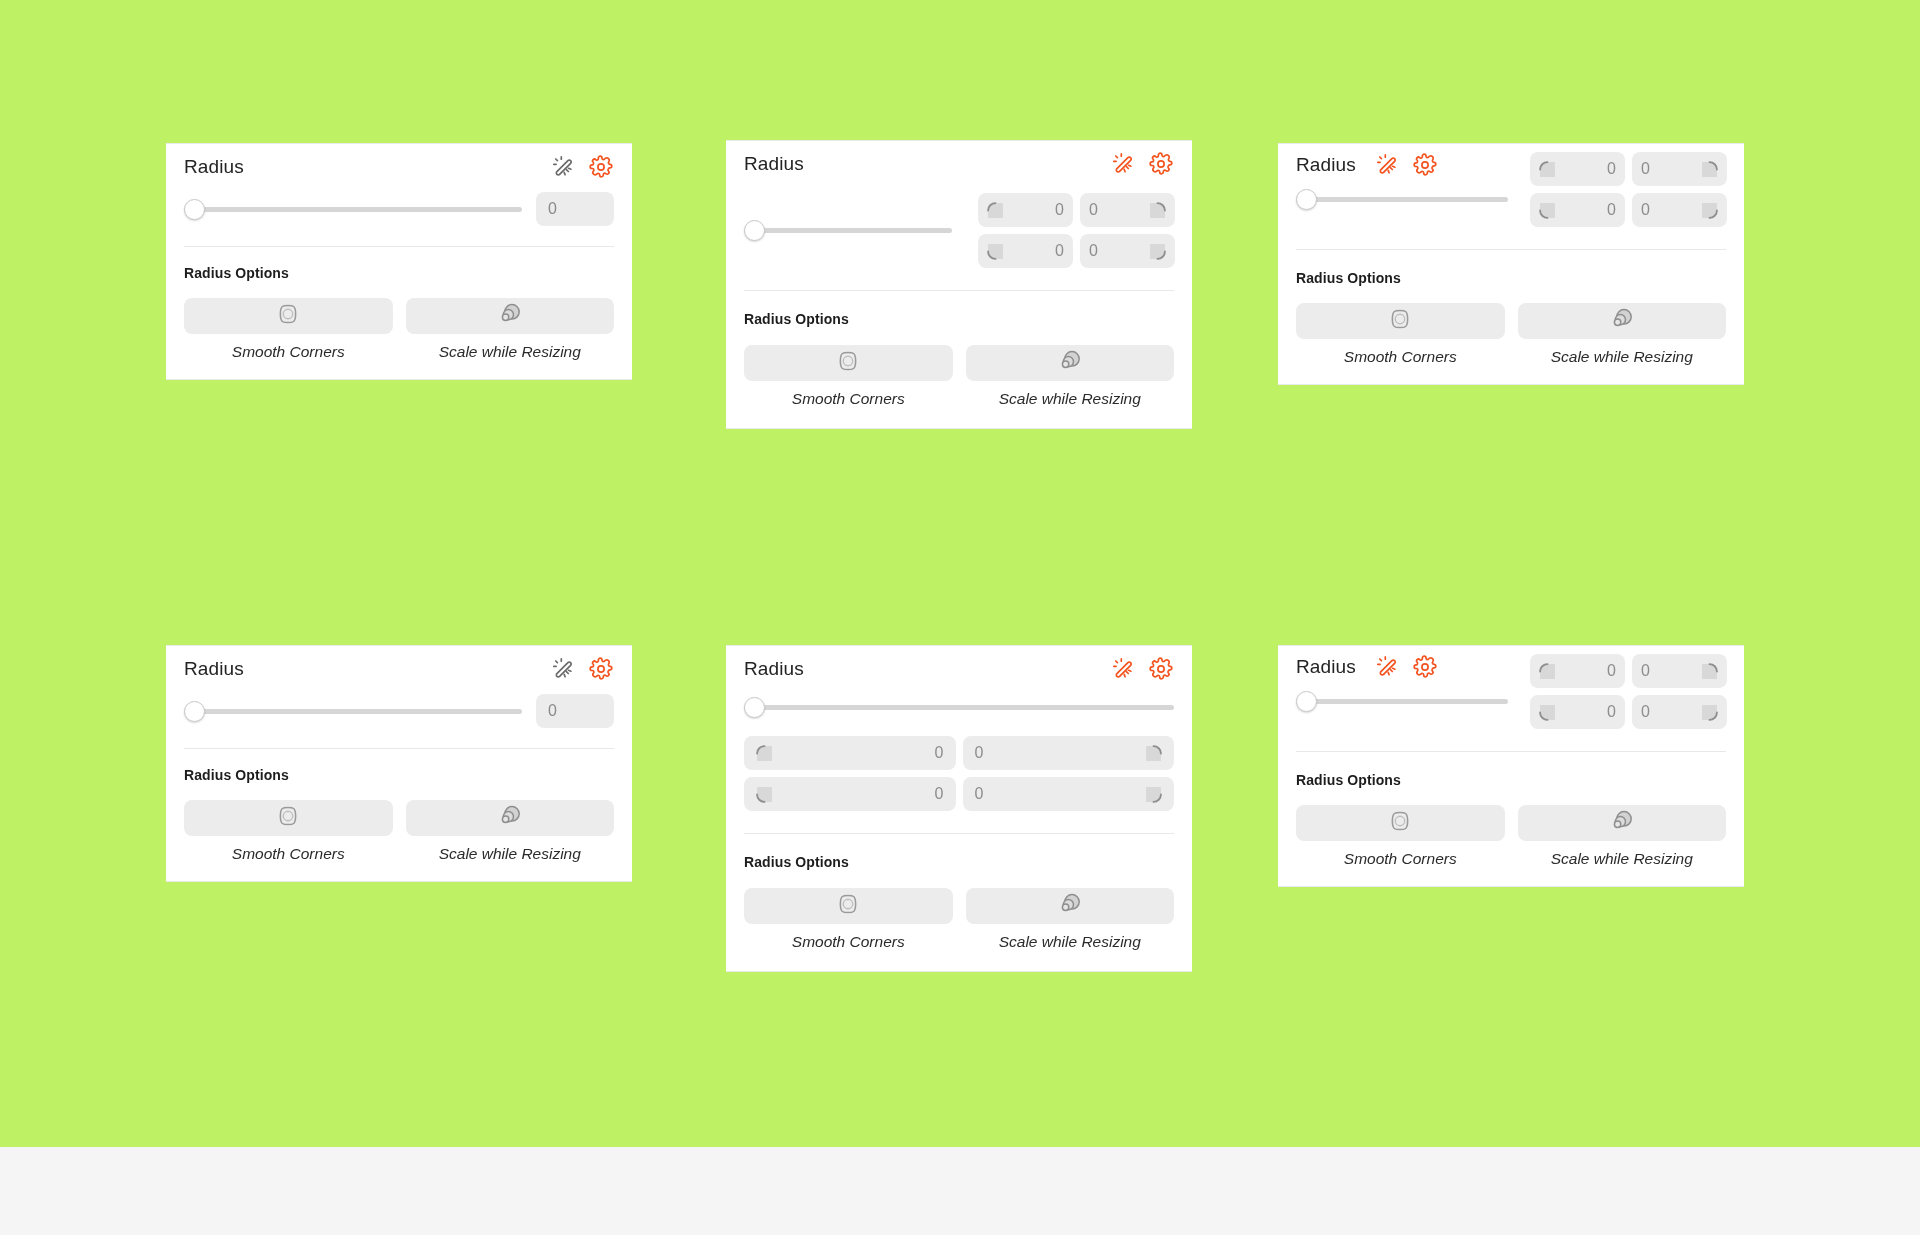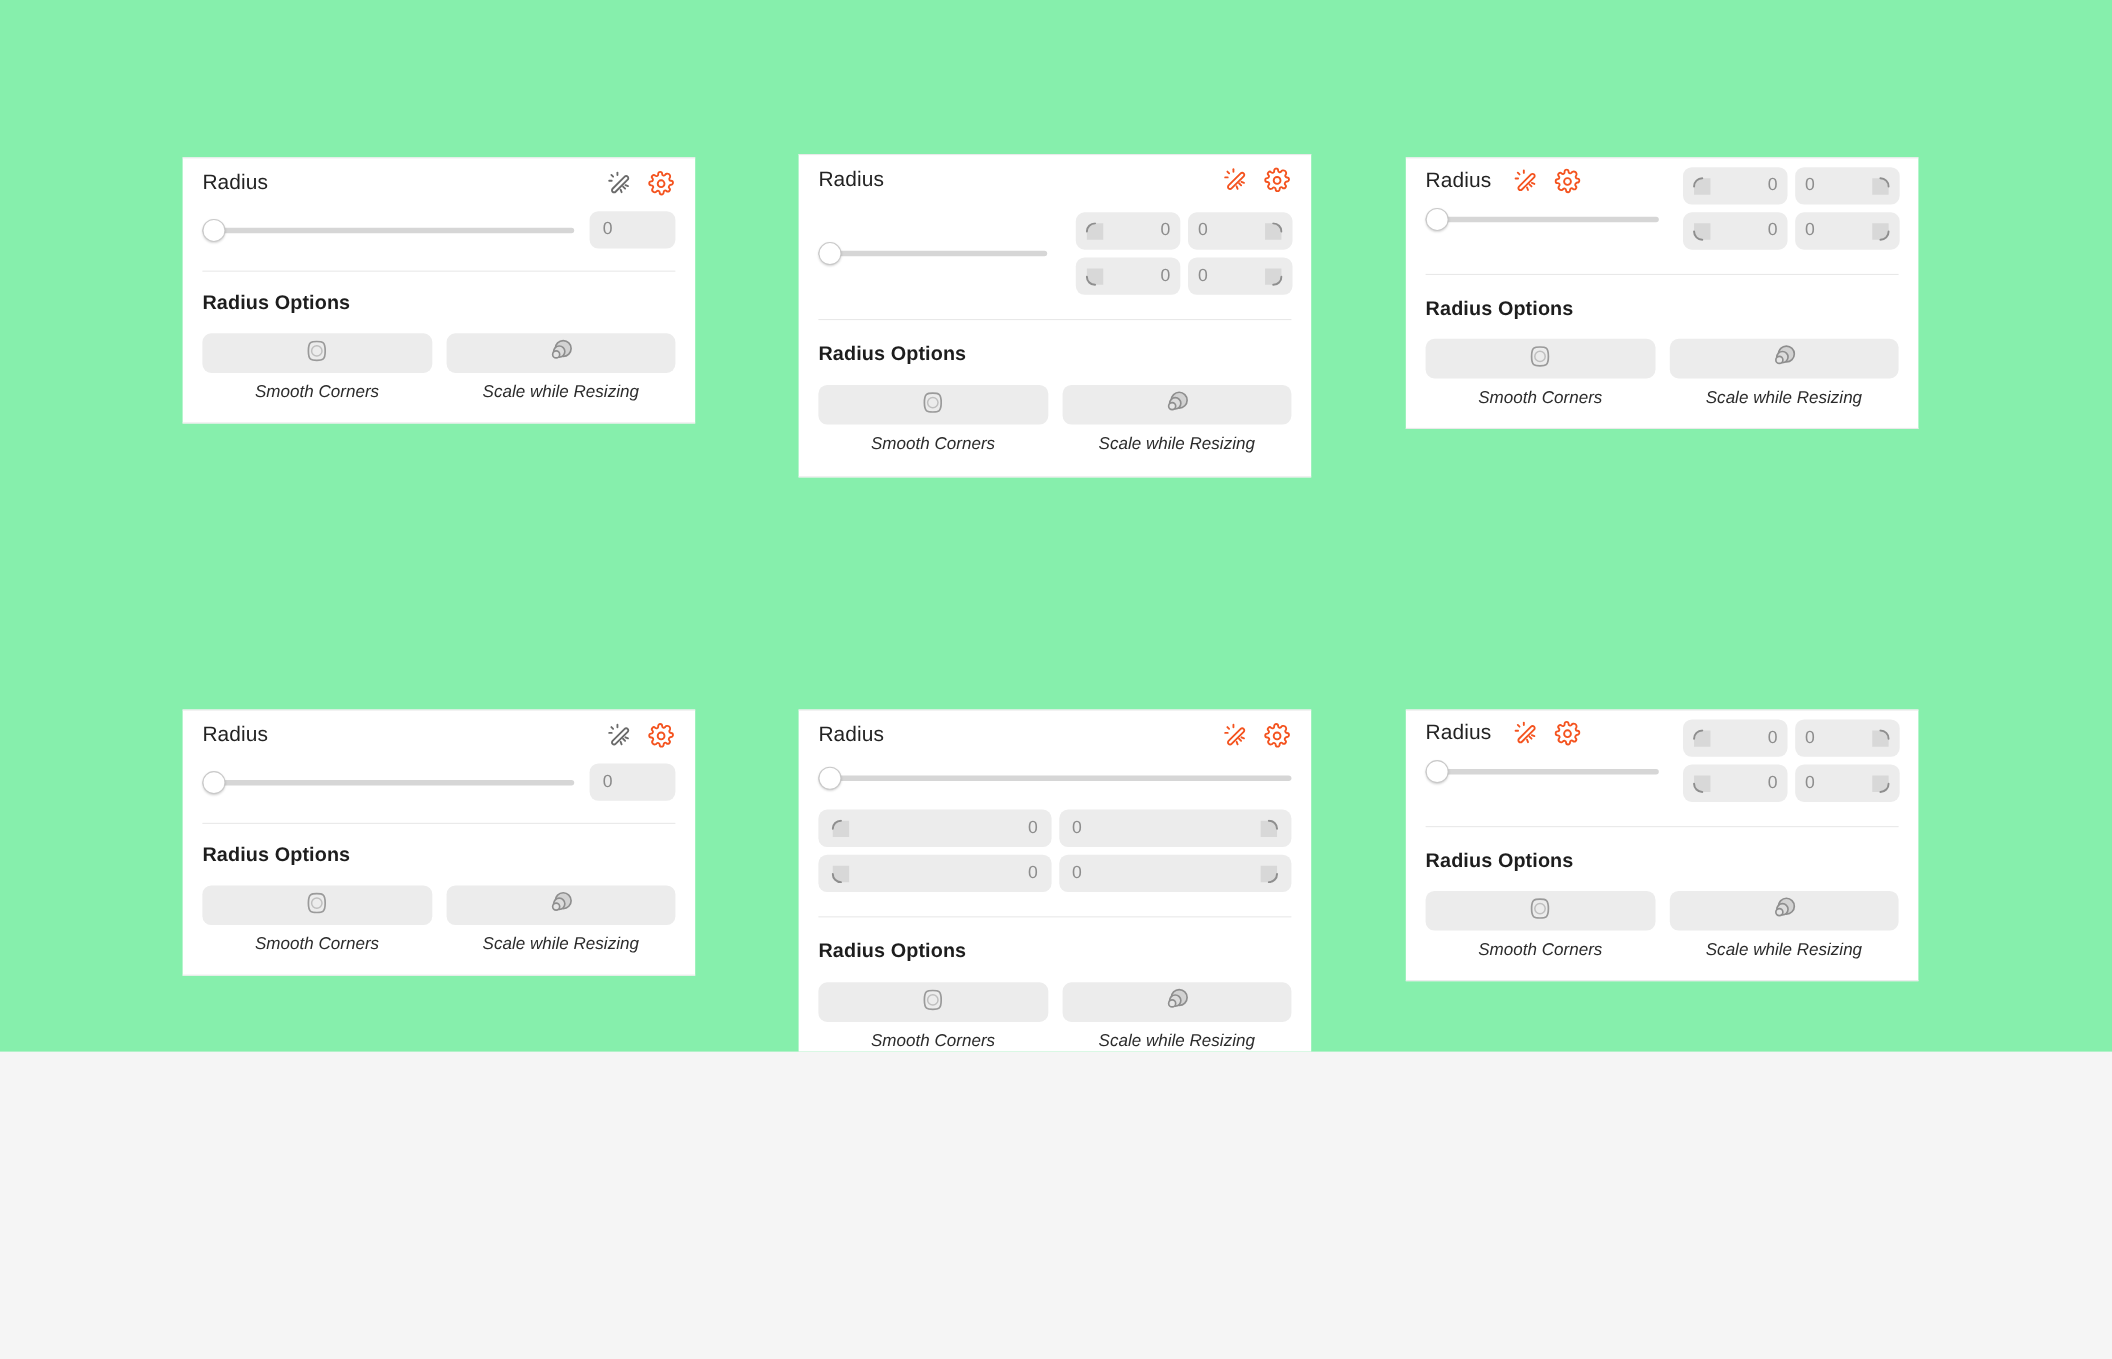--- a/index.html
+++ b/index.html
@@ -8,22 +8,22 @@
     width: 1920px;
     height: 1235px;
     background: #f5f5f5;
     font-family: "Liberation Sans", sans-serif;
     -webkit-font-smoothing: antialiased;
   }
 
   #stage {
     position: relative;
     width: 1920px;
-    height: 956px;
-    background: #86efac;
+    height: 1147px;
+    background: #bef264;
     overflow: hidden;
   }
 
   
   .panel {
     position: absolute;
     background: #ffffff;
     border-top: 1px solid #eaeaea;
     border-bottom: 1px solid #eaeaea;
   }
@@ -127,21 +127,21 @@
 
   
   .divider {
     height: 1px;
     background: #e8e8e8;
     width: 100%;
   }
 
   
   .sec-title {
-    font-size: 18px;
+    font-size: 14px;
     font-weight: 700;
     color: #1d1d1d;
     letter-spacing: .1px;
   }
   .opt-grid {
     display: grid;
     grid-template-columns: 1fr 1fr;
     gap: 13px;
     font-style: italic;
   }

